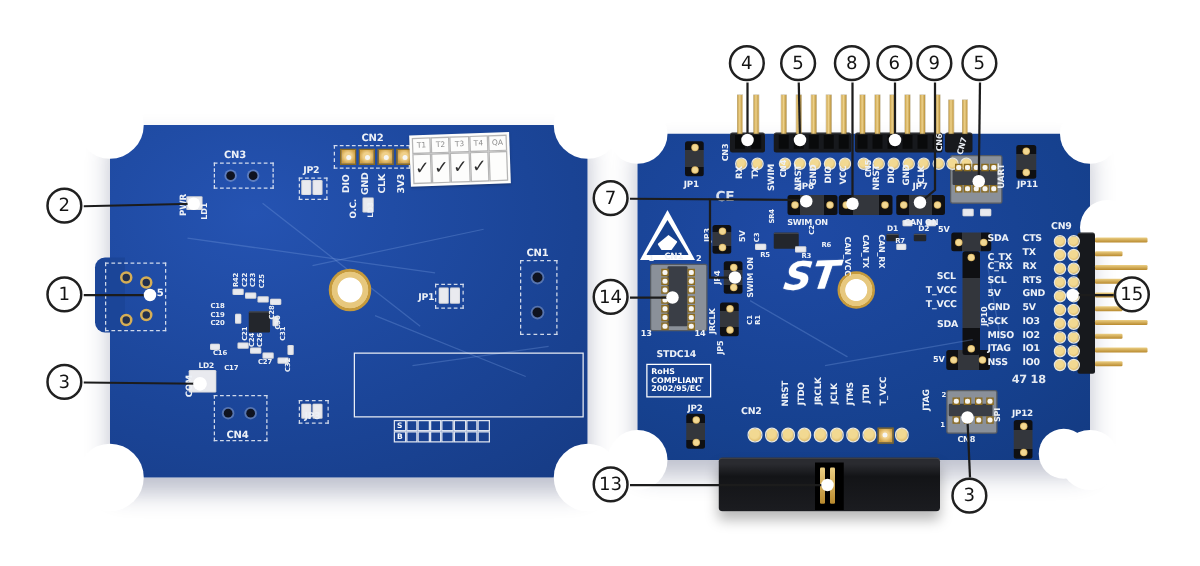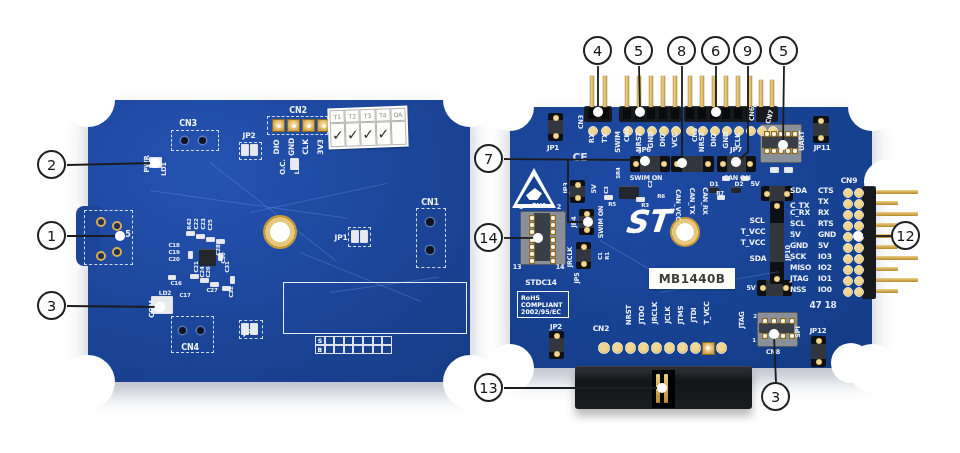--- a/index.html
+++ b/index.html
@@ -330,23 +330,20 @@
       <div></div>
       <div>B</div>
       <div></div>
       <div></div>
       <div></div>
       <div></div>
       <div></div>
       <div></div>
       <div></div>
     </div>
-  <div class="sticker" id="mb1440-sticker">
-    <span>MB1440B</span>
-  </div>
   <div id="rohs-box">
     <div>RoHS</div>
     <div>COMPLIANT</div>
     <div>2002/95/EC</div>
   </div>
   <div id="esd">
     <div class="t1"></div>
       <div class="t2"></div>
       <div class="t3"></div>
   </div>
@@ -531,14 +528,14 @@
   <div class="callout" style="left:583px;top:36px">4</div>
   <div class="callout" style="left:624px;top:36px">5</div>
   <div class="callout" style="left:667px;top:36px">8</div>
   <div class="callout" style="left:701px;top:36px">6</div>
   <div class="callout" style="left:733px;top:36px">9</div>
   <div class="callout" style="left:769px;top:36px">5</div>
   <div class="callout" style="left:474px;top:144px">7</div>
   <div class="callout" style="left:474px;top:223px">14</div>
   <div class="callout" style="left:474px;top:373px">13</div>
   <div class="callout" style="left:761px;top:382px">3</div>
-  <div class="callout" style="left:891px;top:221px">12</div>
+  <div class="callout" style="left:891px;top:221px">15</div>
 </div>
 
 </body></html>

